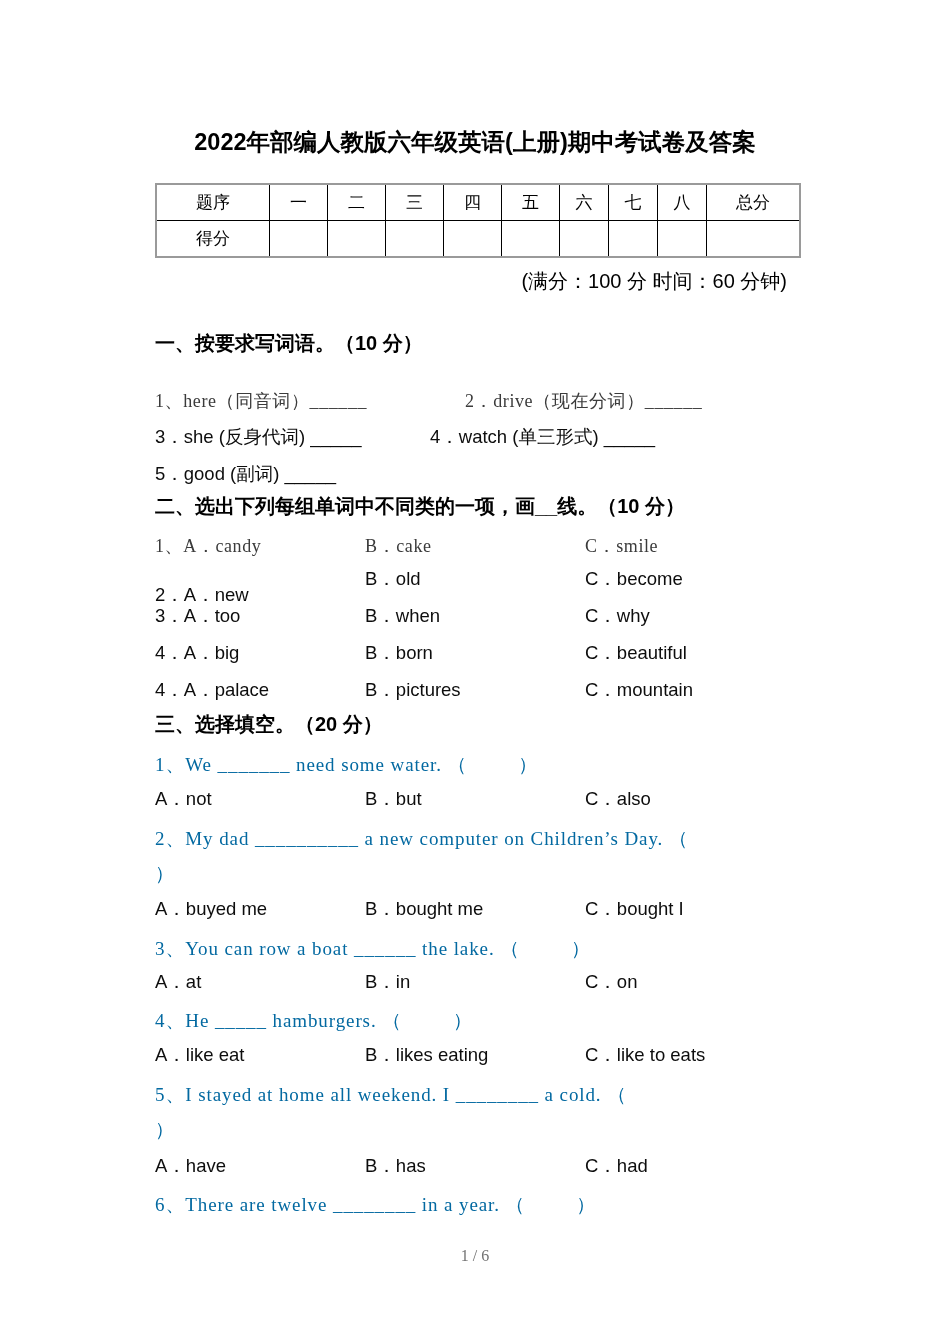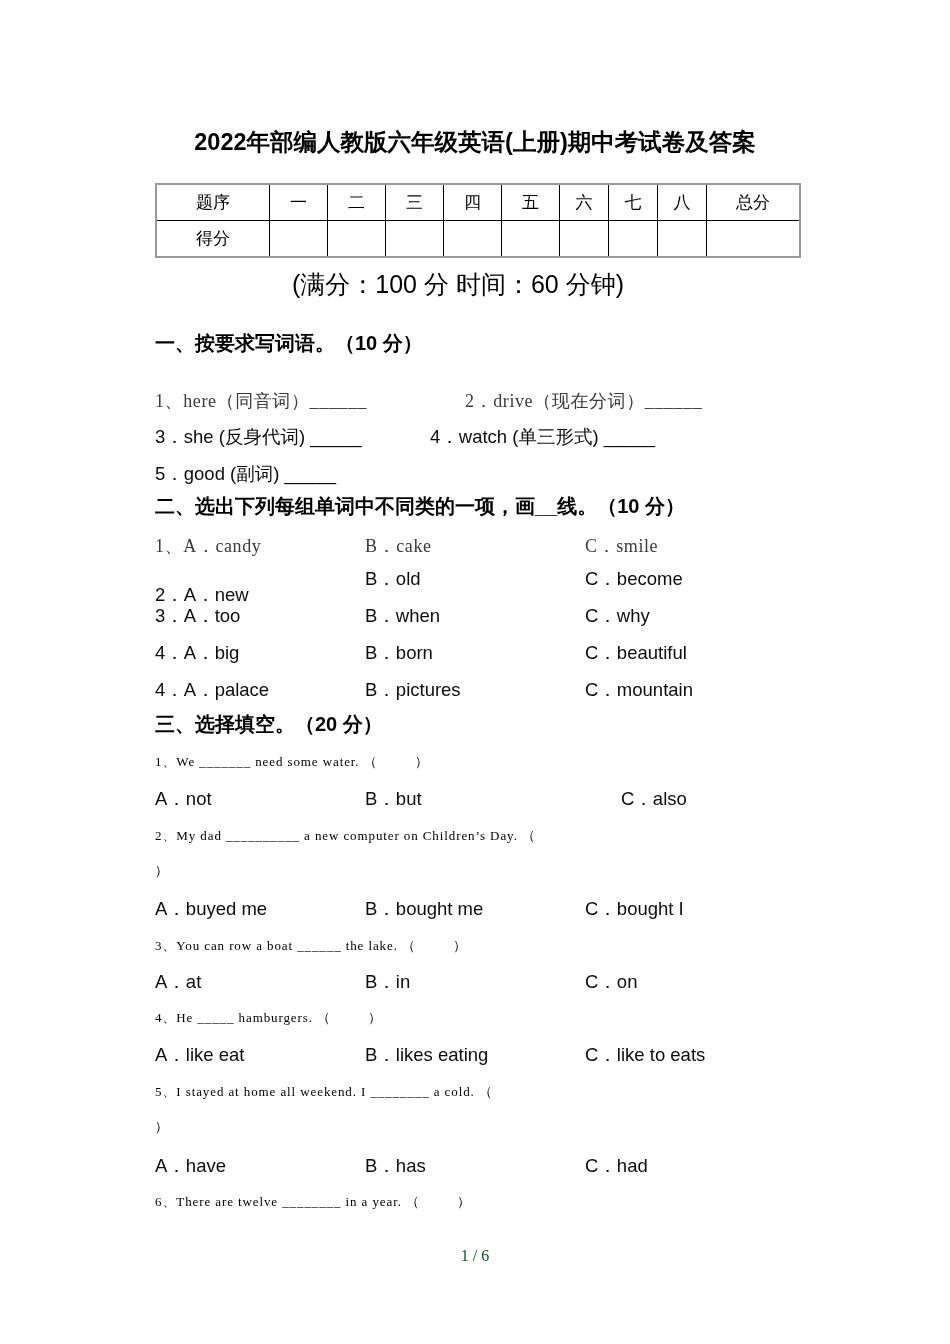--- a/index.html
+++ b/index.html
@@ -57,26 +57,26 @@
     padding: 0;
   }
   .score-table td.label  { width: 112px; }
   .score-table td.narrow { width: 48px; }
   .score-table td.wide   { width: 57px; }
   .score-table td.total  { width: 92px; }
 
   
   .subtitle {
     position: absolute;
-    left: 138px;
+    left: 147px;
     top: 268px;
     width: 640px;
-    text-align: center;
-    font-family: "Liberation Sans", sans-serif;
-    font-size: 25px;
+    text-align: right;
+    font-family: "Liberation Sans", sans-serif;
+    font-size: 20px;
     white-space: nowrap;
   }
 
   
   .ln {
     position: absolute;
     white-space: pre;
     line-height: 1;
   }
   .sec-head {
@@ -86,22 +86,22 @@
   }
   
   .serif {
     font-family: "Liberation Serif", serif;
     font-size: 18px;
     color: #3b3b3b;
     letter-spacing: 0.6px;
   }
   .serif-t {
     font-family: "Liberation Serif", serif;
-    font-size: 13px;
-    color: #000000;
+    font-size: 19px;
+    color: #0369a1;
     letter-spacing: 0.9px;
   }
   
   .sans {
     font-family: "Liberation Sans", sans-serif;
     font-size: 18.5px;
     color: #0d0d0d;
   }
 
   .col-a { left: 155px; }
@@ -110,21 +110,21 @@
 
   
   .footer {
     position: absolute;
     left: 0;
     top: 1247px;
     width: 950px;
     text-align: center;
     font-family: "Liberation Serif", serif;
     font-size: 16px;
-    color: #14532d;
+    color: #737373;
   }
 </style>
 </head>
 <body>
 
 <div class="page">
 
   <div class="doc-title">2022年部编人教版六年级英语(上册)期中考试卷及答案</div>
 
   <table class="score-table">
@@ -188,21 +188,21 @@
 
   <div class="ln sans col-a" style="top:681px;">4．A．palace</div>
   <div class="ln sans col-b" style="top:681px;">B．pictures</div>
   <div class="ln sans col-c" style="top:681px;">C．mountain</div>
 
   <div class="ln sec-head" style="left:155px; top:714px;">三、选择填空。（20 分）</div>
 
   <div class="ln serif-t" style="left:155px; top:755px;">1、We _______ need some water. （         ）</div>
   <div class="ln sans col-a" style="top:790px;">A．not</div>
   <div class="ln sans col-b" style="top:790px;">B．but</div>
-  <div class="ln sans col-c" style="top:790px;margin-left:36px;">C．also</div>
+  <div class="ln sans col-c" style="top:790px;">C．also</div>
 
   <div class="ln serif-t" style="left:155px; top:829px;">2、My dad __________ a new computer on Children’s Day. （</div>
   <div class="ln serif-t" style="left:155px; top:864px;">）</div>
   <div class="ln sans col-a" style="top:900px;">A．buyed me</div>
   <div class="ln sans col-b" style="top:900px;">B．bought me</div>
   <div class="ln sans col-c" style="top:900px;">C．bought I</div>
 
   <div class="ln serif-t" style="left:155px; top:939px;">3、You can row a boat ______ the lake. （         ）</div>
   <div class="ln sans col-a" style="top:973px;">A．at</div>
   <div class="ln sans col-b" style="top:973px;">B．in</div>

